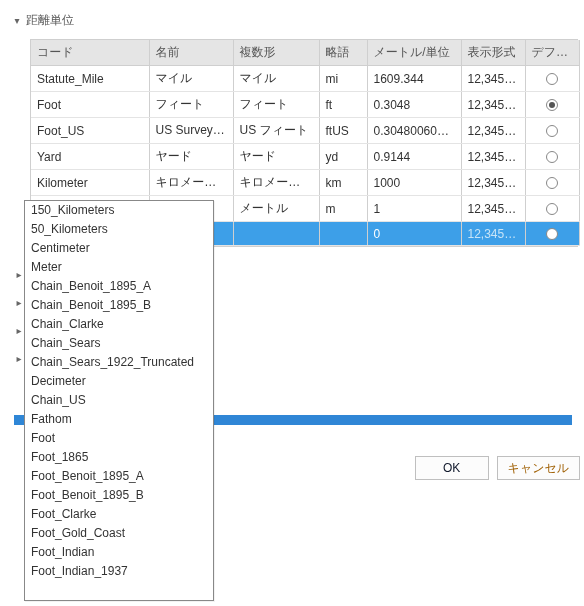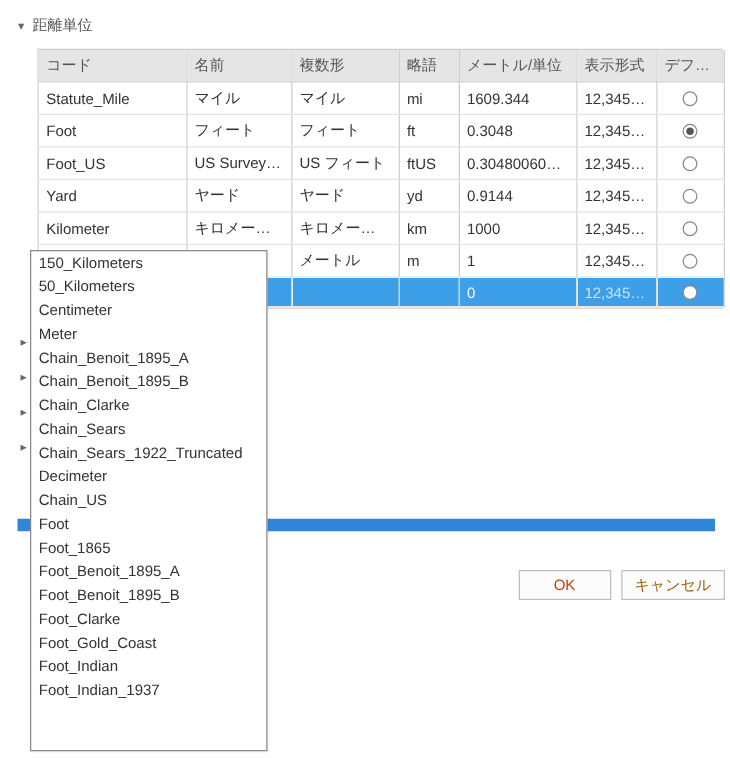--- a/index.html
+++ b/index.html
@@ -72,21 +72,21 @@
     position:absolute; left:14px; top:415px; height:10px; width:558px;
     background:#2f86d6;
   }
   .btnbar{
     position:absolute; right:4px; top:456px; display:flex; gap:8px;
   }
   .pbtn{
     border:1px solid #bfbfbf; height:24px; min-width:74px; background:#fcfcfc;
     font:inherit; color:#a16207; padding:0 10px;
   }
-  .pbtn[disabled]{color:#c2410c}
+  .pbtn[disabled]{color:#0f172a}
   .dropdown{
     position:absolute; left:24px; top:200px; width:190px; height:401px;
     background:#fff; border:1px solid #888; overflow:hidden;
     box-shadow:1px 1px 0 rgba(0,0,0,.05);
     z-index:50;
   }
   .dropdown .inner{overflow-y:auto;height:100%}
   .dropdown .item{padding:1px 6px;line-height:17px;white-space:nowrap;cursor:default}
   .dropdown::-webkit-scrollbar, .dropdown .inner::-webkit-scrollbar{width:16px}
   .dropdown .inner::-webkit-scrollbar-track{background:#f0f0f0}
@@ -228,20 +228,21 @@
       <div class="item">50_Kilometers</div>
       <div class="item">Centimeter</div>
       <div class="item">Meter</div>
       <div class="item">Chain_Benoit_1895_A</div>
       <div class="item">Chain_Benoit_1895_B</div>
       <div class="item">Chain_Clarke</div>
       <div class="item">Chain_Sears</div>
       <div class="item">Chain_Sears_1922_Truncated</div>
       <div class="item">Decimeter</div>
       <div class="item">Chain_US</div>
+      <div class="item">Fathom</div>
       <div class="item">Foot</div>
       <div class="item">Foot_1865</div>
       <div class="item">Foot_Benoit_1895_A</div>
       <div class="item">Foot_Benoit_1895_B</div>
       <div class="item">Foot_Clarke</div>
       <div class="item">Foot_Gold_Coast</div>
       <div class="item">Foot_Indian</div>
       <div class="item">Foot_Indian_1937</div>
     </div>
 </div>

